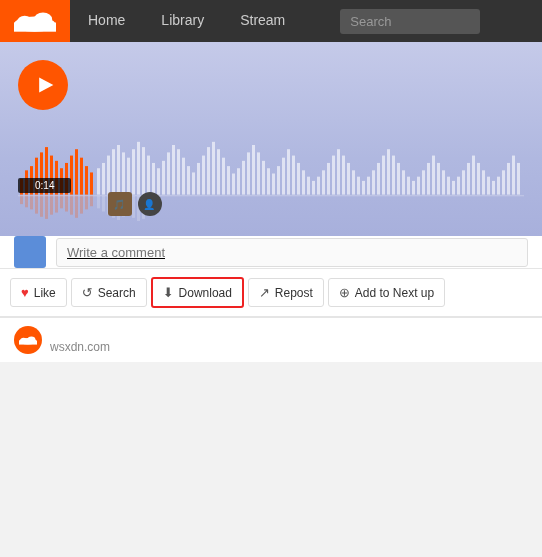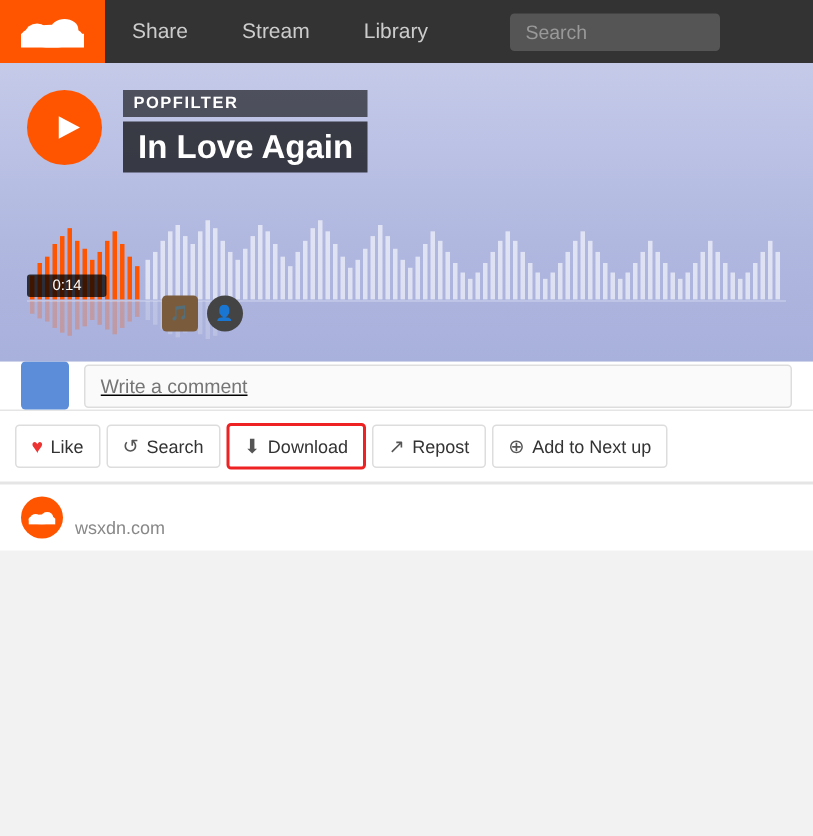--- a/index.html
+++ b/index.html
@@ -258,40 +258,36 @@
   <div class="nav-logo">
     <svg viewBox="0 0 55 28" fill="white" xmlns="http://www.w3.org/2000/svg">
 
       <ellipse cx="27" cy="18" rx="27" ry="10" fill="white"></ellipse>
       <ellipse cx="14" cy="15" rx="10" ry="8" fill="white"></ellipse>
       <ellipse cx="38" cy="12" rx="12" ry="9" fill="white"></ellipse>
       <rect x="0" y="16" width="55" height="12" fill="white"></rect>
     </svg>
   </div>
   <div class="nav-links">
-    <a class="nav-link">Share</a>
+    <a class="nav-link">Home</a>
+    <a class="nav-link">Library</a>
     <a class="nav-link">Stream</a>
-    <a class="nav-link">Library</a>
   </div>
   <div class="nav-search-wrap">
     <input class="nav-search" type="text" placeholder="Search" style="">
   </div>
 </nav>
 
 <div class="player-area">
   <div class="track-header">
     <button class="play-btn">
       <svg viewBox="0 0 24 24" xmlns="http://www.w3.org/2000/svg">
         <polygon points="5,3 22,12 5,21" fill="white"></polygon>
       </svg>
     </button>
-    <div class="track-info">
-      <span class="artist-badge">POPFILTER</span>
-      <span class="track-title">In Love Again</span>
-    </div>
   </div>
 
   <div class="waveform-container">
     <svg class="waveform-svg" viewBox="0 0 506 90" preserveAspectRatio="none" xmlns="http://www.w3.org/2000/svg">
 
       <g fill="#ff5500">
         <rect x="2" y="50" width="3" height="15"></rect>
         <rect x="7" y="42" width="3" height="23"></rect>
         <rect x="12" y="38" width="3" height="27"></rect>
         <rect x="17" y="30" width="3" height="35"></rect>

